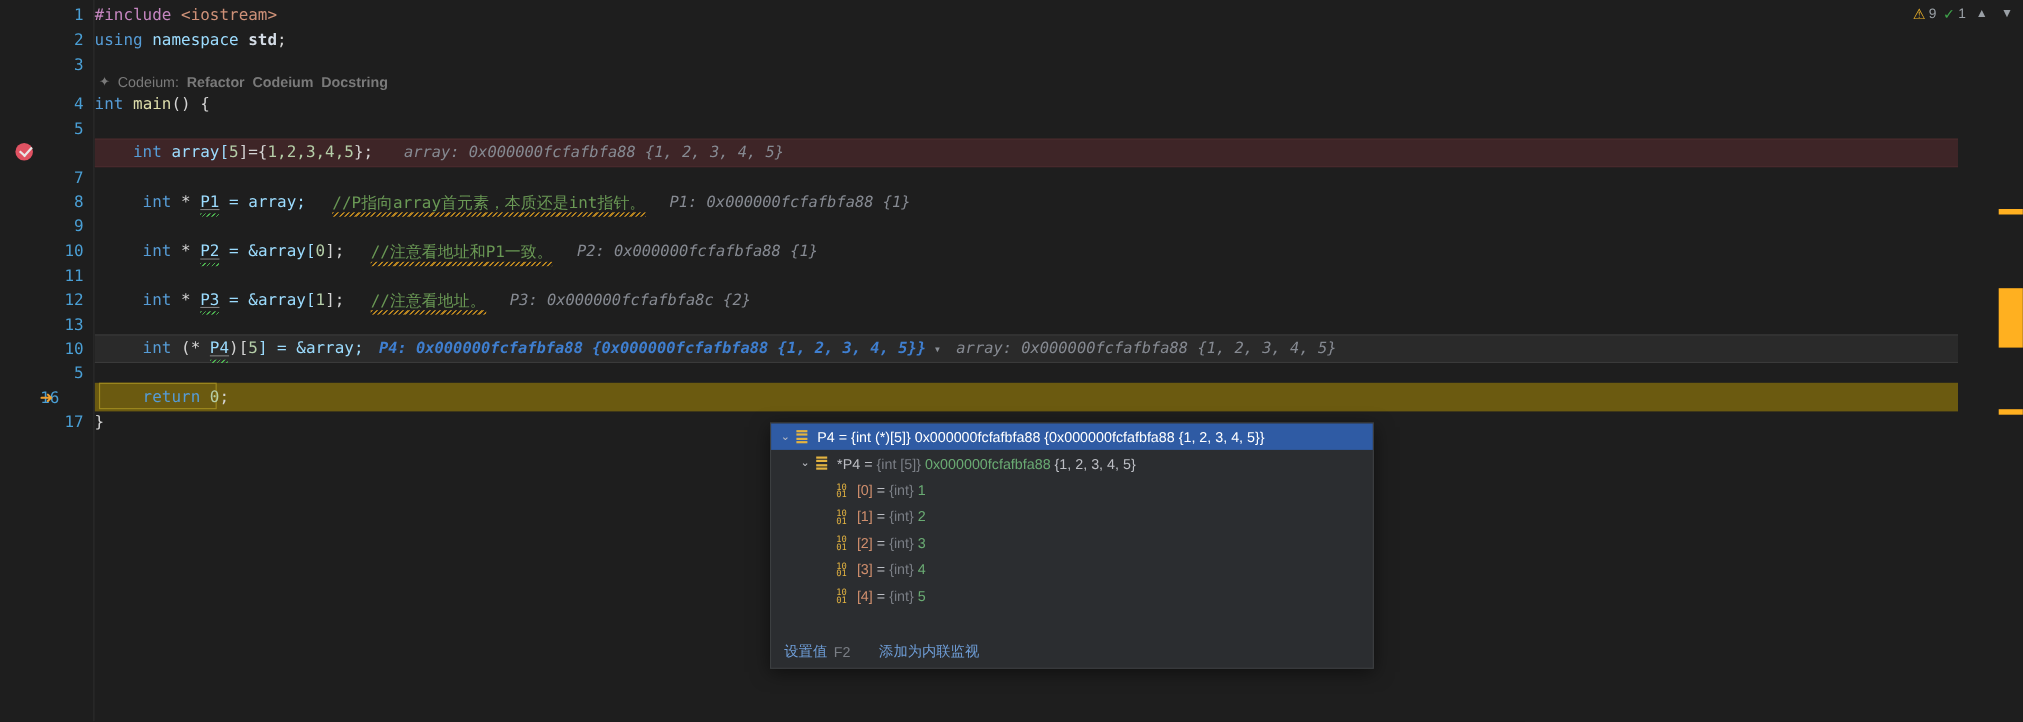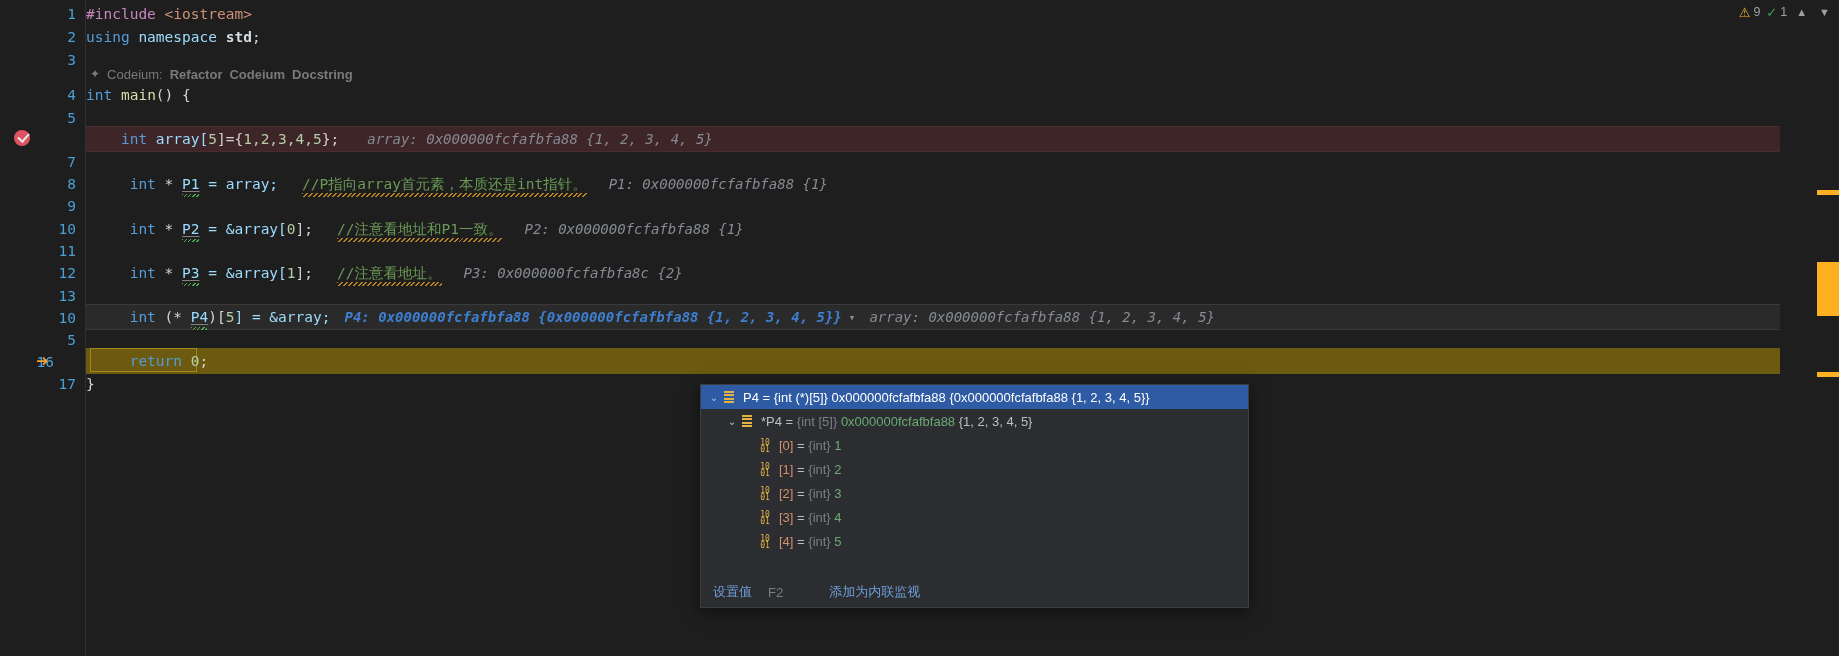--- a/index.html
+++ b/index.html
@@ -223,21 +223,21 @@
   .pop-name-o { color: #cf8e6d; }
   .pop-type   { color: #7a7e85; }
   .pop-addr   { color: #6aab73; }
   .pop-val    { color: #bcbec4; }
   .pop-num    { color: #6aab73; }
   .pop-sel-txt{ color: #ffffff; }
 
   .pop-footer {
     position: absolute; left: 0; bottom: 0;
     width: 100%; height: 30px;
-    display: flex; align-items: center; gap: 16px;
+    display: flex; align-items: center; gap: 6px;
     padding-left: 12px;
     font-size: 13px;
   }
   .lnk { color: #6f9ed8; cursor: pointer; }
   .key { color: #7a7e85; }
   .ft-gap { width: 14px; }
 </style>
 </head>
 <body>
 

